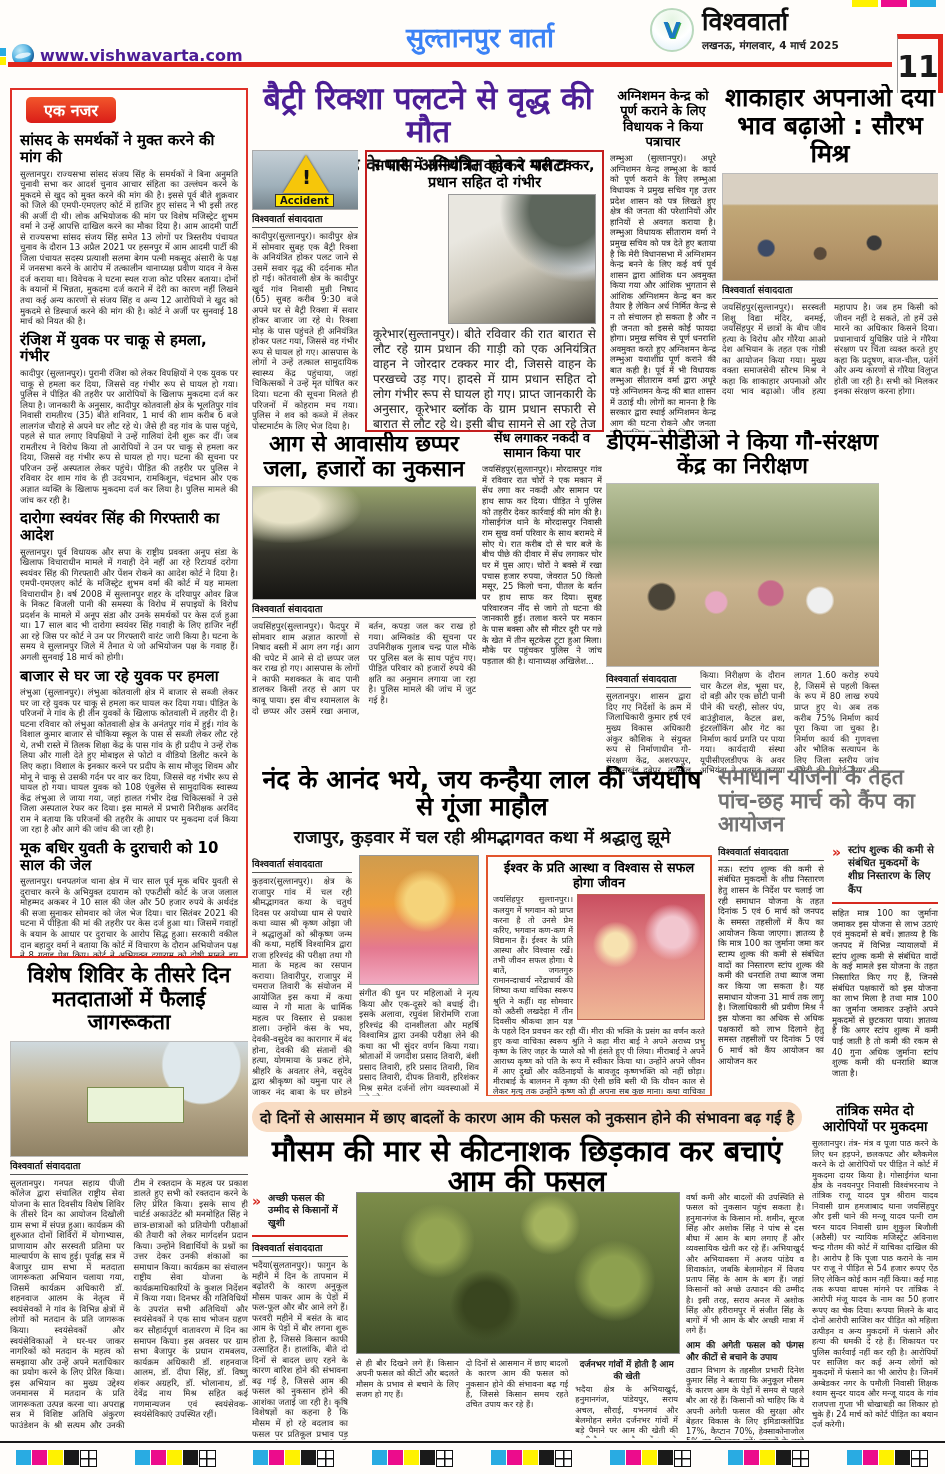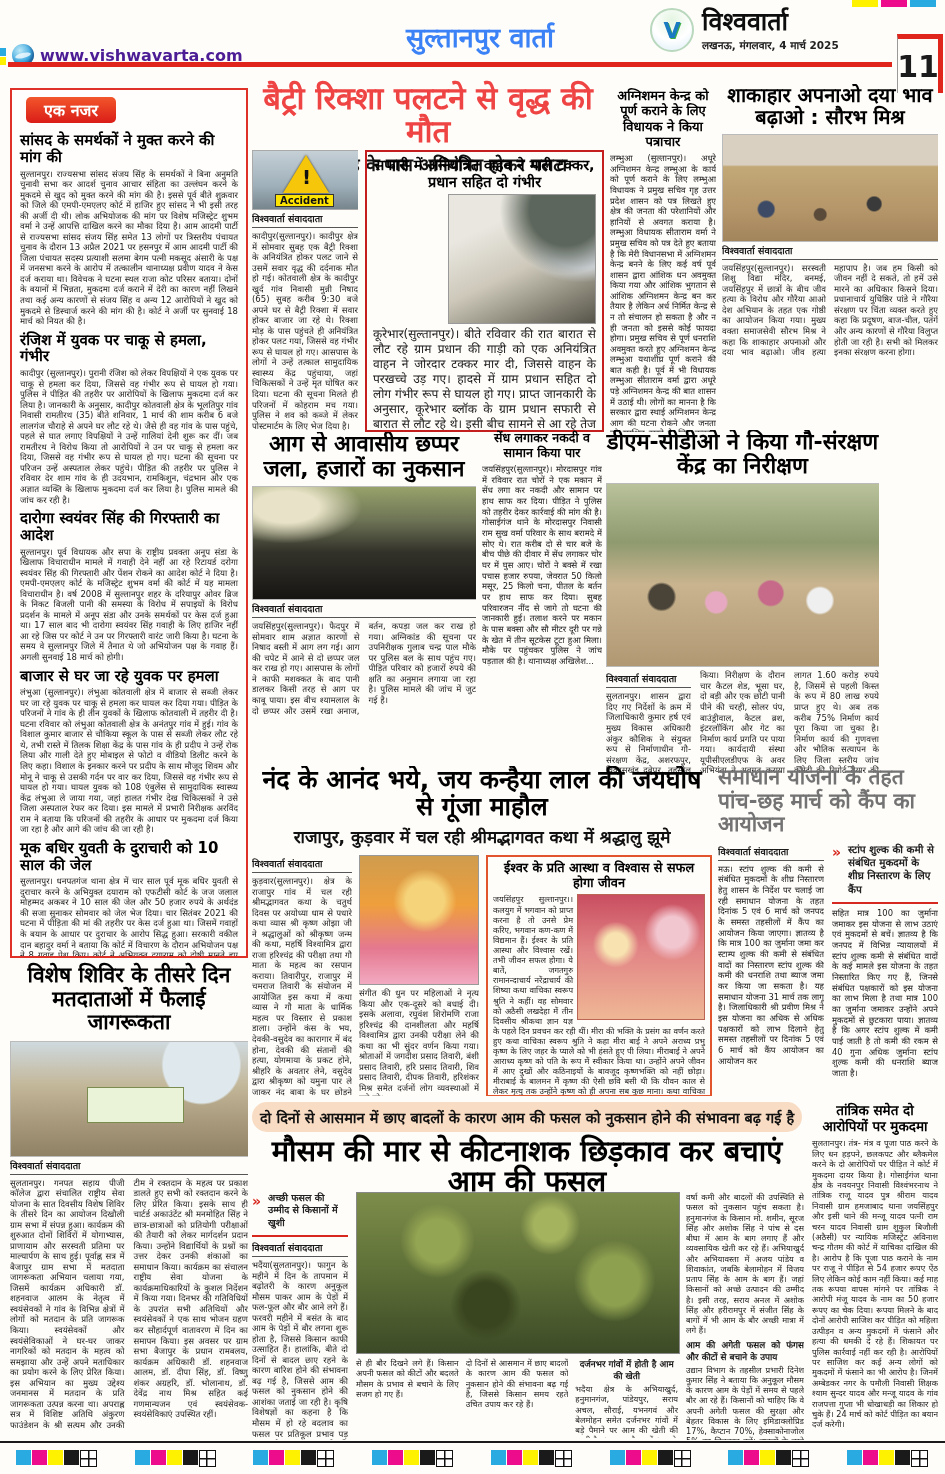--- a/index.html
+++ b/index.html
@@ -45,21 +45,21 @@
   .shivir{position:absolute;left:10px;top:960px;width:238px;height:476px;overflow:hidden;}
   .shivir h2{font-size:21px;line-height:1.12;text-align:center;margin:4px 0 6px;color:#000;}
   .shivir .photo{width:100%;height:114px;
      background:radial-gradient(circle at 80% 20%,#dfe8ec 0 18%,transparent 19%),
        linear-gradient(180deg,#cfd9de 0%,#c3b799 38%,#a8997c 70%,#8f8164 100%);}
   .shivir .banner-strip{position:absolute;left:32%;top:40%;width:40%;height:30%;
      background:#eaf3d8;border:1px solid #7b8d4e;}
   .shivir-cols{column-count:2;column-gap:9px;height:270px;overflow:hidden;margin-top:3px;}
   
   .main-head{position:absolute;left:252px;top:82px;width:352px;text-align:center;}
-  .main-head h1{font-size:31px;line-height:1.05;margin:0;color:#ef4444;}
+  .main-head h1{font-size:31px;line-height:1.05;margin:0;color:#4c1d95;}
   .main-head .sub{font-size:18px;font-weight:bold;margin-top:5px;color:#111;}
   .main-row{position:absolute;left:252px;top:150px;width:352px;height:282px;display:flex;gap:7px;}
   .main-left{width:106px;overflow:hidden;}
   .accident-img{width:106px;height:58px;position:relative;border:1px solid #aaa;
      background:linear-gradient(180deg,#c5cfd6 0%,#9fb0ba 60%,#77858d 100%);}
   .acc-tri{position:absolute;left:30px;top:4px;width:0;height:0;
      border-left:23px solid transparent;border-right:23px solid transparent;border-bottom:38px solid #f6c60a;
      filter:drop-shadow(0 0 1px #333);}
   .acc-excl{position:absolute;left:49px;top:14px;font-weight:bold;font-size:20px;color:#111;}
   .acc-label{position:absolute;left:22px;bottom:2px;background:#ffe400;border:1px solid #333;
@@ -70,21 +70,21 @@
      background:radial-gradient(ellipse at 80% 12%,#5d665c 0 22%,transparent 40%),
        radial-gradient(ellipse at 90% 45%,#cfd4d8 0 15%,transparent 30%),
        linear-gradient(155deg,#e9e7e0 25%,#cdc8ba 55%,#8b887a 80%,#565349 100%);}
   .safari-box p{font-size:12px;line-height:1.25;text-align:justify;margin:0;}
   
   .fire-station{position:absolute;left:610px;top:88px;width:106px;height:344px;overflow:hidden;}
   .fire-station h3{font-size:13px;line-height:1.18;text-align:center;margin:0 0 4px;color:#000;}
   .fire-station p{font-size:8.4px;line-height:1.26;text-align:justify;margin:0;}
   
   .veg{position:absolute;left:722px;top:84px;width:216px;height:348px;overflow:hidden;}
-  .veg h2{font-size:20px;line-height:1.12;text-align:center;margin:0 0 5px;color:#000;}
+  .veg h2{font-size:25px;line-height:1.12;text-align:center;margin:0 0 5px;color:#000;}
   .veg .photo{width:100%;height:106px;
      background:radial-gradient(circle at 20% 70%,#3c4a66 0 4%,transparent 5%),
        radial-gradient(circle at 45% 75%,#5a4a3a 0 4%,transparent 5%),
        radial-gradient(circle at 70% 65%,#3a3a3a 0 4%,transparent 5%),
        linear-gradient(180deg,#d9d0c2 0%,#d9d0c2 28%,#c2a877 30%,#b5966a 70%,#a3855c 100%);}
   .veg-cols{column-count:2;column-gap:8px;height:152px;overflow:hidden;margin-top:2px;}
   
   .fire-art{position:absolute;left:252px;top:432px;width:224px;height:336px;overflow:hidden;}
   .fire-art h2{font-size:22px;line-height:1.12;text-align:center;margin:0 0 5px;color:#000;}
   .fire-art .photo{width:100%;height:112px;

